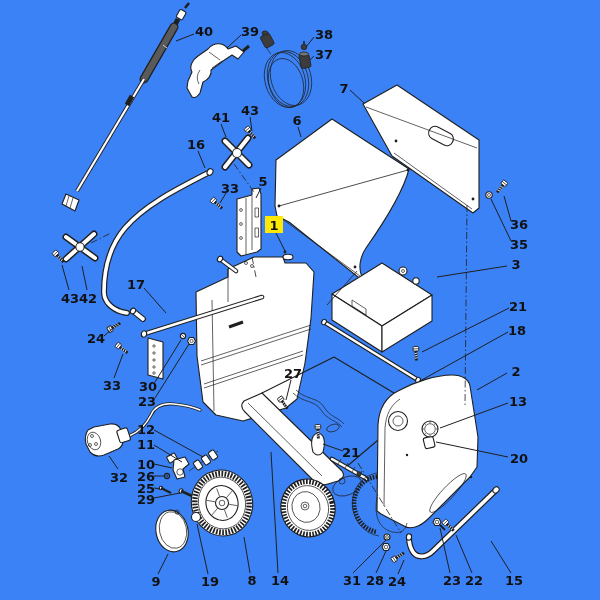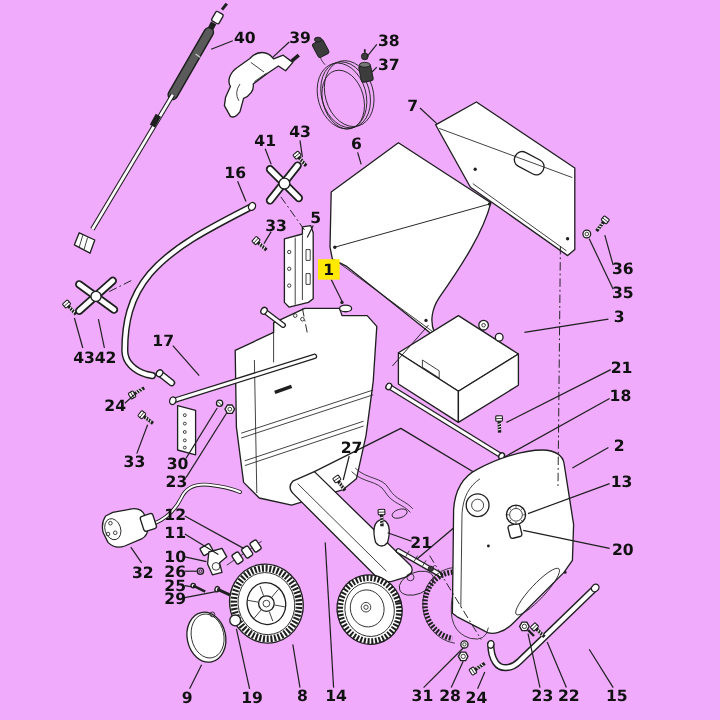--- a/index.html
+++ b/index.html
@@ -1,17 +1,17 @@
 <!DOCTYPE html>
 <html><head>
 <meta charset="utf-8">
 <style>
   html,body{margin:0;padding:0;background:#ffffff;width:600px;height:600px;overflow:hidden;
     font-family:"DejaVu Sans","Liberation Sans",sans-serif;}
-  #stage{position:relative;width:600px;height:600px;background:#f0abfc;}
+  #stage{position:relative;width:600px;height:600px;background:#3b82f6;}
   svg{display:block}
   .ol{fill:none;stroke:#1f1f1f;stroke-width:1.1;stroke-linejoin:round;stroke-linecap:round}
   .fw{fill:#ffffff;stroke:#1f1f1f;stroke-width:1.1;stroke-linejoin:round}
   .thin{fill:none;stroke:#1f1f1f;stroke-width:0.7;stroke-linejoin:round}
   .dark{fill:#3c3c3c;stroke:#1f1f1f;stroke-width:0.8}
   .leader{stroke:#1f1f1f;stroke-width:1;fill:none}
   .dash{fill:none;stroke:#1f1f1f;stroke-width:0.8;stroke-dasharray:7 2.5 1.5 2.5}
   .proj{fill:none;stroke:#1f1f1f;stroke-width:0.8}
   .tube-o{fill:none;stroke:#1f1f1f;stroke-width:6;stroke-linecap:round;stroke-linejoin:round}
   .tube-i{fill:none;stroke:#ffffff;stroke-width:3.6;stroke-linecap:round;stroke-linejoin:round}

